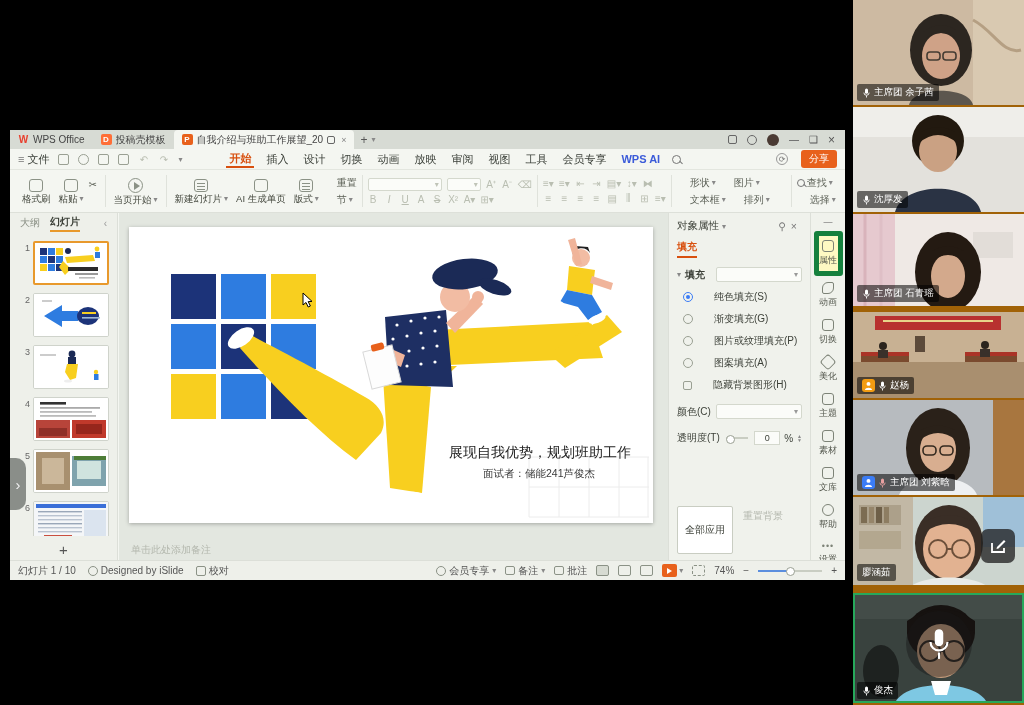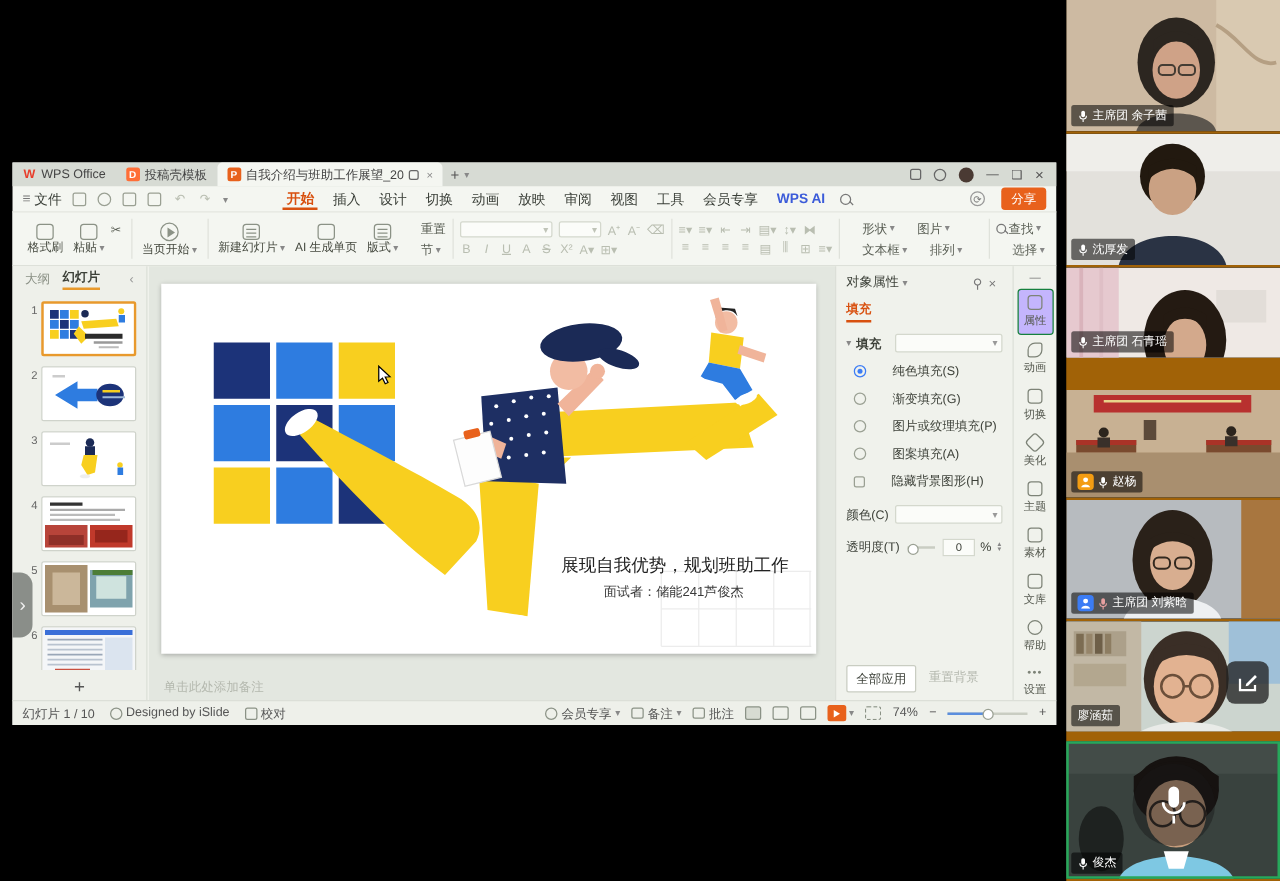--- a/index.html
+++ b/index.html
@@ -82,28 +82,28 @@
   .opt { display:flex; align-items:center; gap:21px; margin:8px 0 0 6px; }
   .radio { width:10px; height:10px; border:1px solid #9aa093; border-radius:50%; position:relative; flex:0 0 auto; }
   .radio.on { border-color:#3b7cf5; }
   .radio.on::after { content:""; position:absolute; left:2px; top:2px; width:4px; height:4px; border-radius:50%; background:#3b7cf5; }
   .chk { width:9px; height:9px; border:1px solid #9aa093; border-radius:2px; flex:0 0 auto; }
   .slider-line { flex:1; height:2px; background:#c9cdc2; position:relative; margin:0 2px; }
   .slider-line::before { content:""; position:absolute; left:0; top:-2.5px; width:7px; height:7px; background:#fff; border:1px solid #9aa093; border-radius:50%; }
   .valbox { width:26px; height:14px; border:1px solid #d4d8cd; background:#fbfcf9; font-size:9px; display:flex; align-items:center; justify-content:center; }
   .spin { display:flex; flex-direction:column; font-size:5px; color:#888; line-height:.9; }
   .p-bottom { position:absolute; bottom:6px; left:8px; display:flex; gap:6px; }
-  .btn-light { background:#fff; border:1px solid #c9cdc2; border-radius:2px; padding:3px 7px; font-size:10px; color:#3c4038; }
+  .btn-light { background:#fff; border:1px solid #c9cdc2; border-radius:2px; padding:16px 7px; font-size:10px; color:#3c4038; }
   .btn-ghost { padding:3px 4px; font-size:10px; color:#b4b8ae; }
 
   
   .rail { position:absolute; right:0; top:83px; width:35px; bottom:20px; background:#f0f2ec; border-left:1px solid #dcdfd8; display:flex; flex-direction:column; align-items:center; padding-top:2px; font-size:9px; color:#55594f; }
   .rail .dash { color:#777; margin:2px 0 4px; }
   .ritem { display:flex; flex-direction:column; align-items:center; gap:2px; padding:4px 0; width:29px; border-radius:3px; margin-bottom:2px; }
-  .ritem.sel { background:#c4b5fd; border:1px solid #15803d; }
+  .ritem.sel { background:#fef9c3; border:5px solid #15803d; }
   .ritem .gi { width:12px; height:12px; border:1.1px solid #7d8377; border-radius:3px; }
 
   
   .statusbar { position:absolute; left:0; right:0; bottom:0; height:20px; background:#eef0ea; border-top:1px solid #dcdfd8; display:flex; align-items:center; padding:0 8px; gap:12px; font-size:10px; color:#555; }
   .sb-right { margin-left:auto; display:flex; align-items:center; gap:9px; }
   .viewbtn { width:13px; height:11px; border:1px solid #8b9286; border-radius:2px; }
   .viewbtn.sel { background:#d7dbd2; }
   .playbtn { width:15px; height:13px; background:#e8611c; border-radius:2px; display:flex; align-items:center; justify-content:center; }
   .playbtn::after { content:""; border-left:5px solid #fff; border-top:3.5px solid transparent; border-bottom:3.5px solid transparent; }
   .zoomline { width:64px; height:2px; background:#c9cdc2; position:relative; }
@@ -710,21 +710,21 @@
     <div class="vlabel">
       <svg width="9" height="12" viewBox="0 0 12 14">
           <rect x="4" y="1" width="4" height="7" rx="2" fill="#fff"></rect>
           <path d="M2.5,6.5 a3.5 3.5 0 0 0 7,0" fill="none" stroke="#fff" stroke-width="1.2"></path>
           <line x1="6" y1="10.5" x2="6" y2="13" stroke="#fff" stroke-width="1.2"></line>
         </svg>
       <span>沈厚发</span>
     </div>
   </div>
 
-  <div class="vtile" style="top:214px;height:72px;">
+  <div class="vtile" style="top:214px;height:92px;">
     <svg width="171" height="96" viewBox="0 0 171 96" preserveAspectRatio="none">
       <rect width="171" height="96" fill="#efe9e5"></rect>
       <rect x="0" y="0" width="42" height="96" fill="#e6c9cf"></rect>
       <line x1="12" y1="0" x2="12" y2="96" stroke="#d9b3bb" stroke-width="3"></line>
       <line x1="28" y1="0" x2="28" y2="96" stroke="#dfbfc6" stroke-width="3"></line>
       <rect x="120" y="18" width="40" height="26" fill="#e2ddd8"></rect>
       <ellipse cx="95" cy="58" rx="33" ry="40" fill="#241a12"></ellipse>
       <ellipse cx="95" cy="62" rx="17" ry="22" fill="#d3a98c"></ellipse>
       <path d="M78,48 Q95,34 112,48 L112,38 Q95,26 78,38 Z" fill="#241a12"></path>
     </svg>

